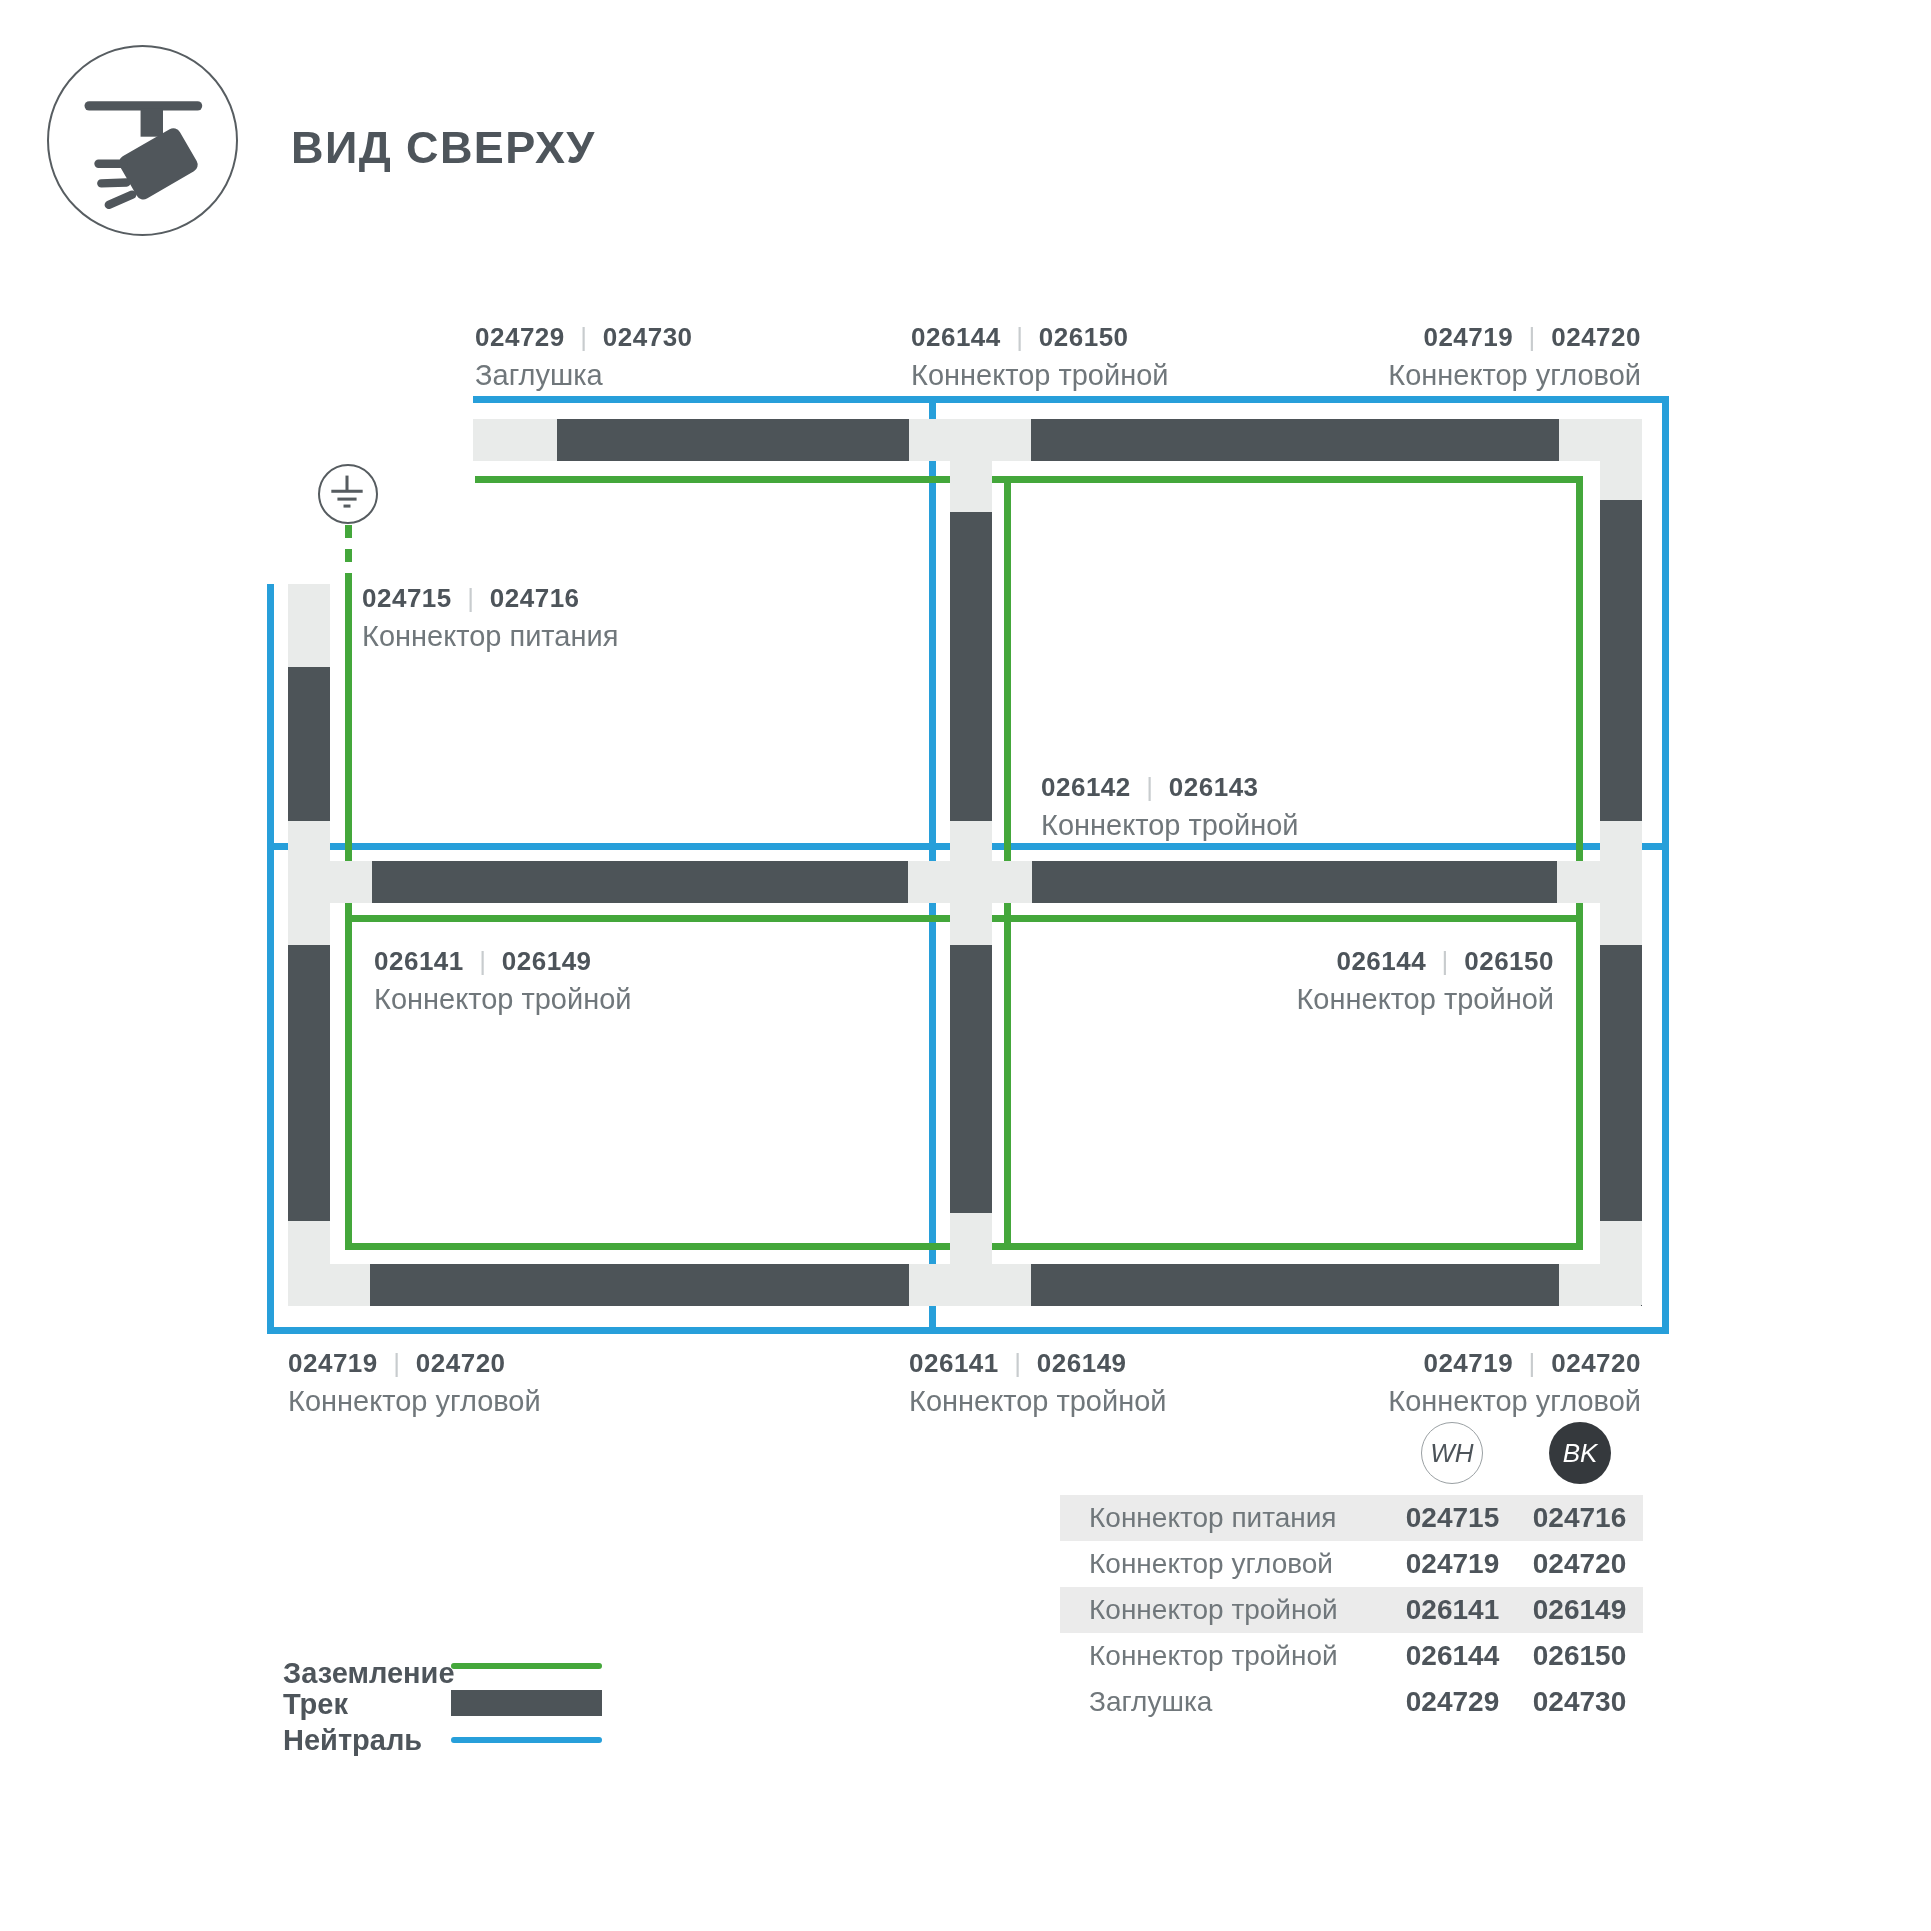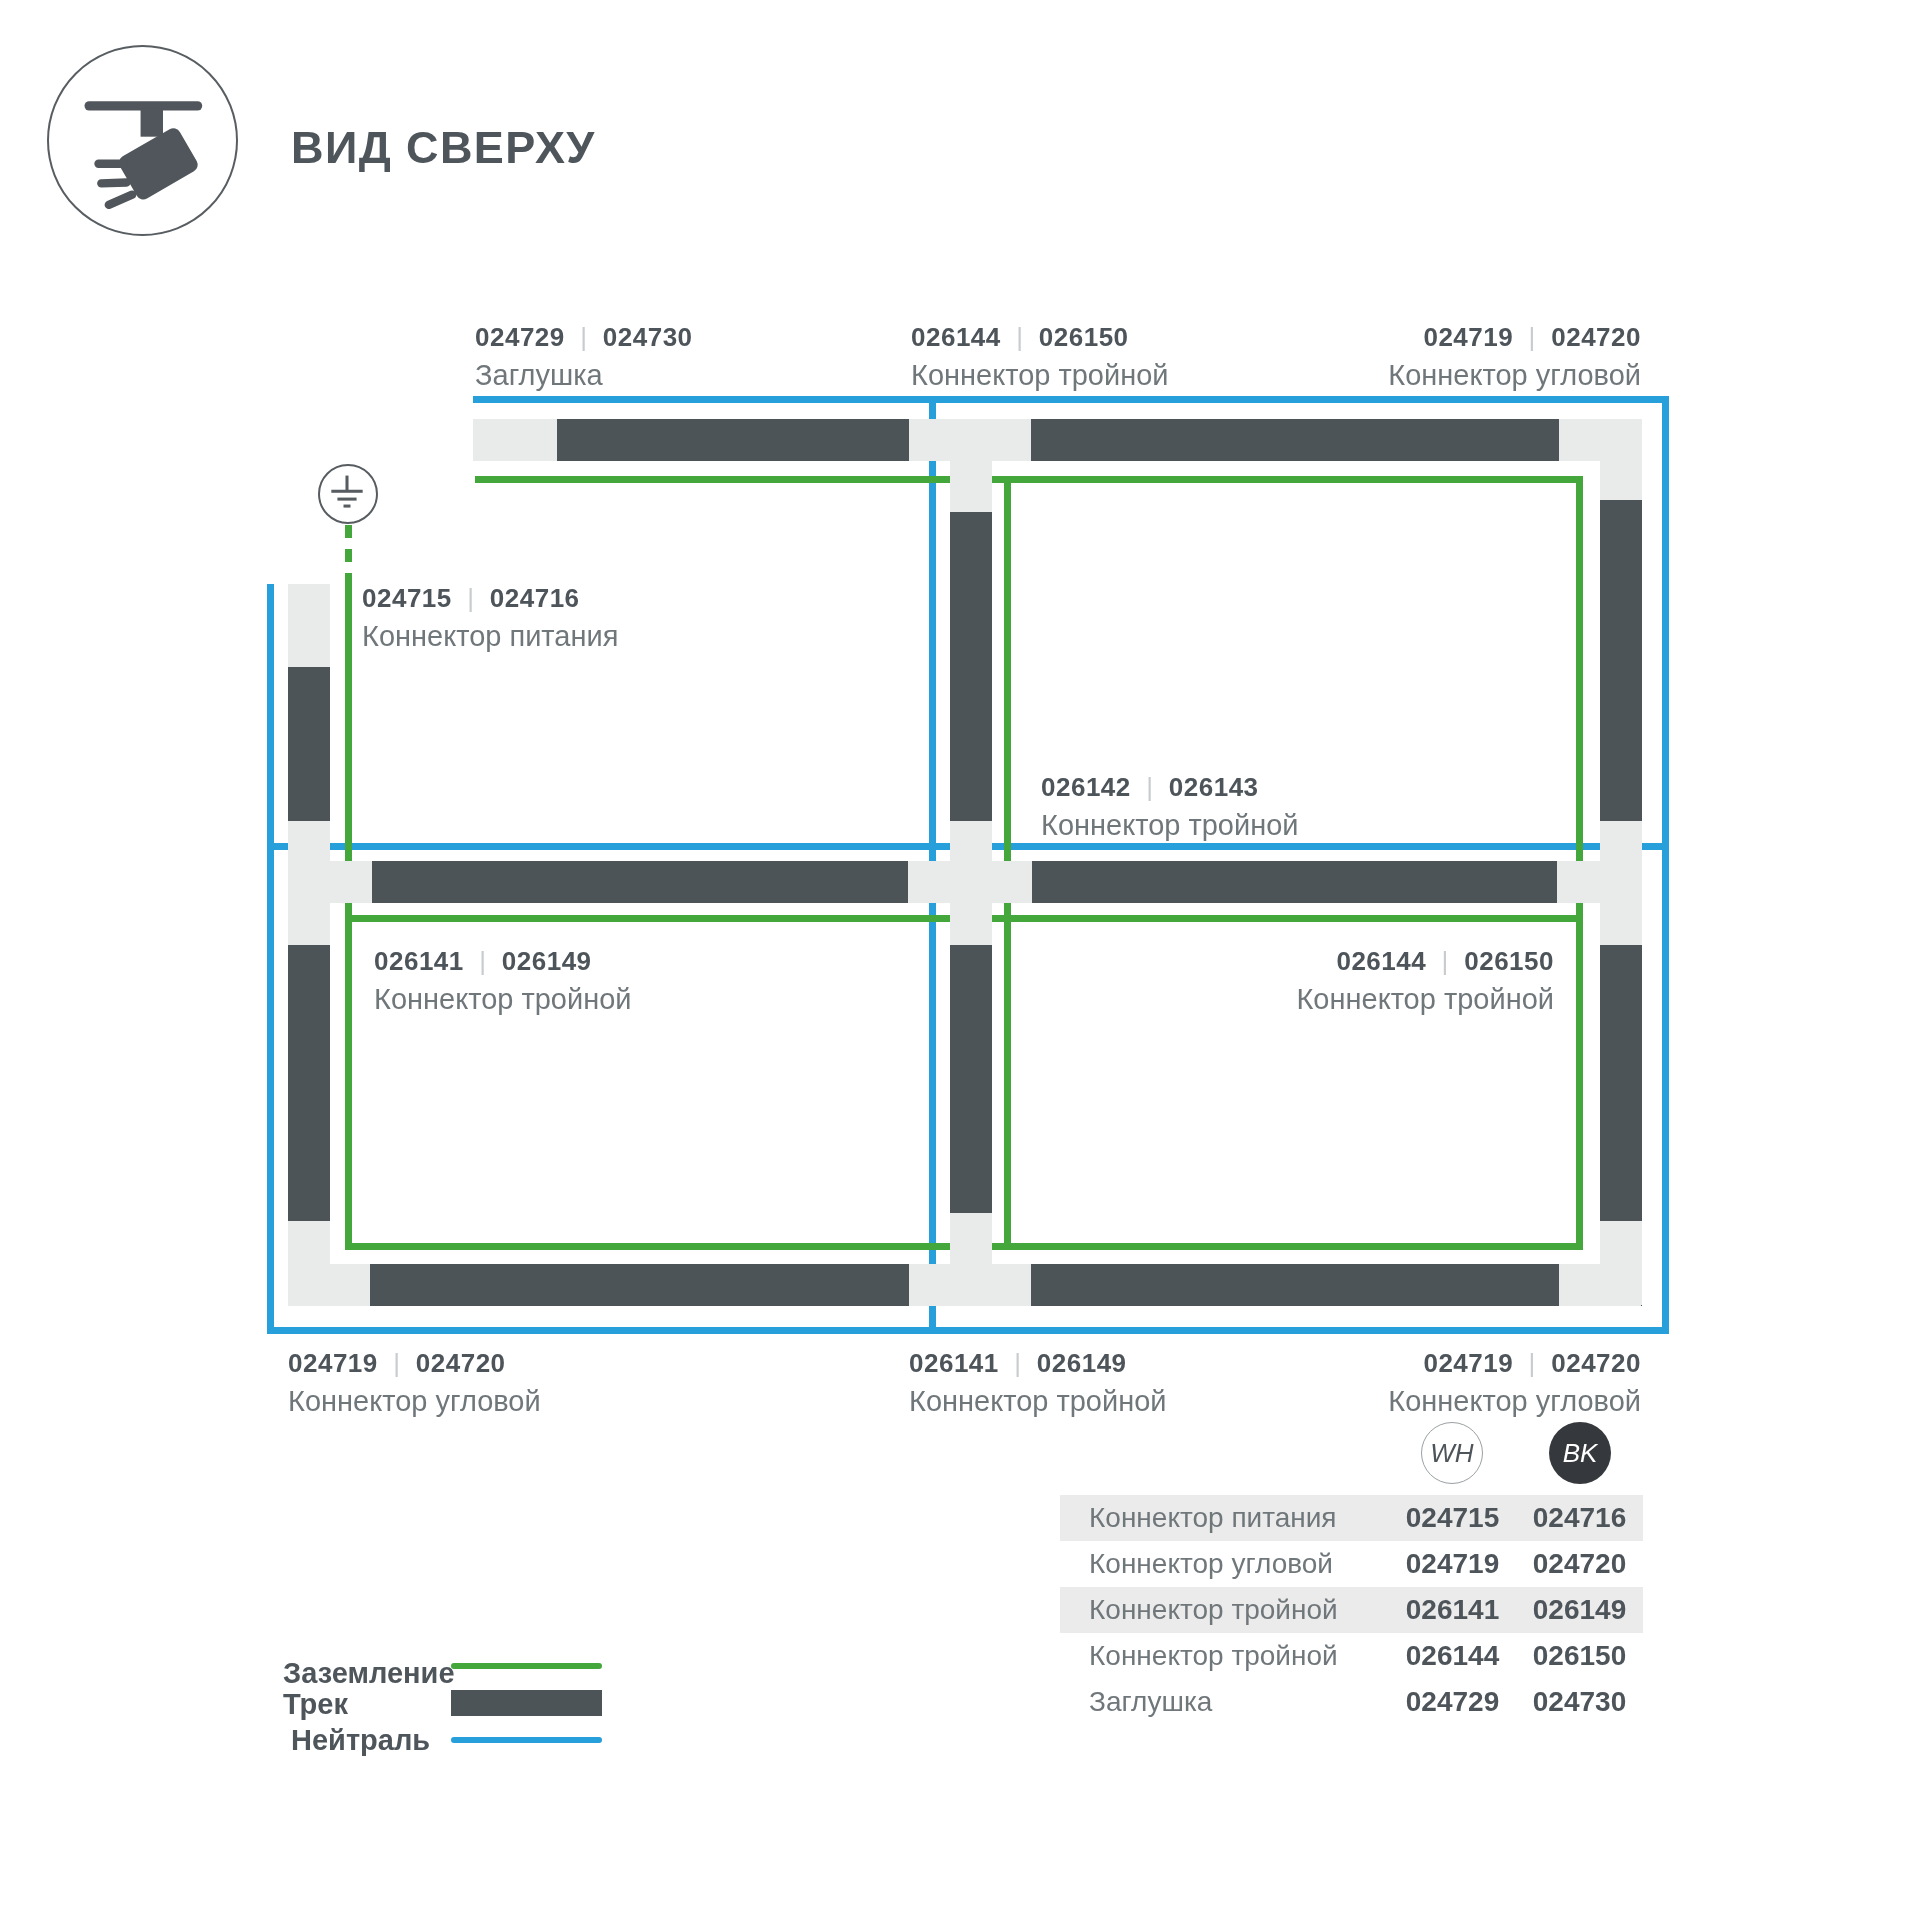--- a/index.html
+++ b/index.html
@@ -185,18 +185,18 @@
       <div class="pcode">024729</div>
       <div class="pcode">024730</div>
     </div>
   </div>
 
   <div>
     <div class="leg-label" style="top:1653px;margin-top:6px;">Заземление</div>
     <div class="leg-swatch leg-line-green"></div>
     <div class="leg-label" style="top:1690px;">Трек</div>
     <div class="leg-swatch leg-bar-track"></div>
-    <div class="leg-label" style="top:1726px;margin-left:8px;">Нейтраль</div>
+    <div class="leg-label" style="top:1726px;">Нейтраль</div>
     <div class="leg-swatch leg-line-blue"></div>
   </div>
 
 </div>
 
 
 </body></html>

